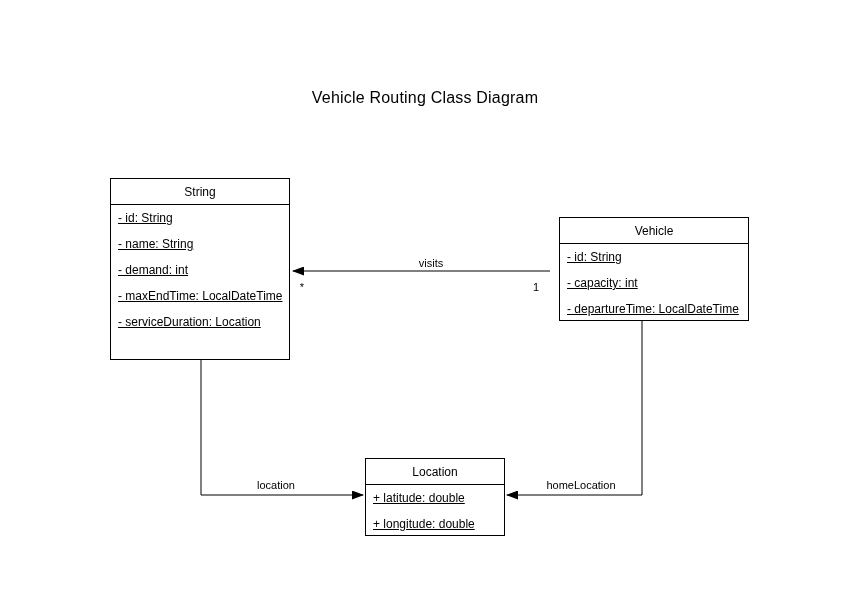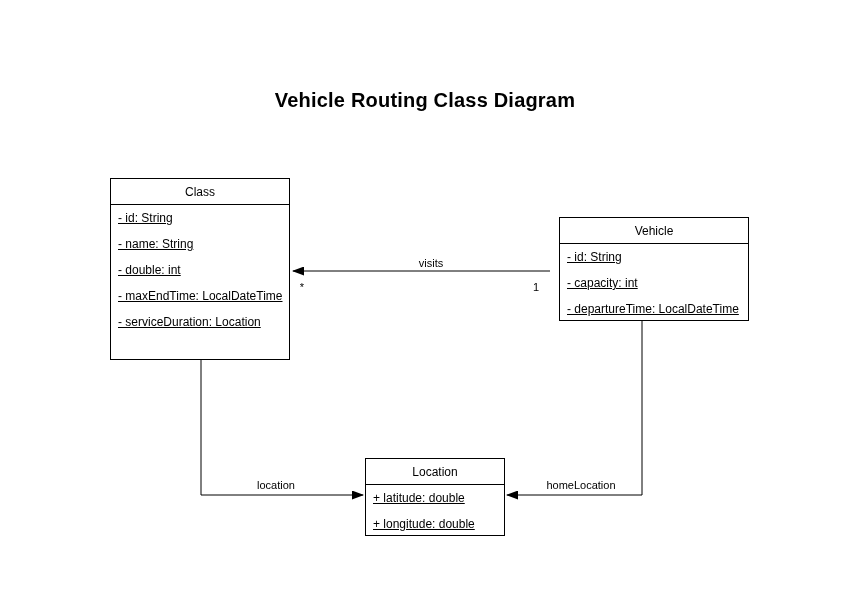--- a/index.html
+++ b/index.html
@@ -14,22 +14,22 @@
     height: 600px;
     background: #ffffff;
     overflow: hidden;
   }
   .diagram-title {
     position: absolute;
     top: 89px;
     left: 0;
     width: 850px;
     text-align: center;
-    font-size: 20px;
-    font-weight: bold;
+    font-size: 16px;
+    font-weight: normal;
     color: #000000;
     letter-spacing: 0.2px;
   }
   .class-box {
     position: absolute;
     background: #ffffff;
     border: 1px solid #000000;
     box-sizing: border-box;
     color: #000000;
   }
@@ -97,24 +97,24 @@
     </g>
     <g>
       <polyline points="201,360 201,495 363,495" marker-end="url(#arrowhead)"></polyline>
     </g>
     <g>
       <polyline points="642,321 642,495 507,495" marker-end="url(#arrowhead)"></polyline>
     </g>
   </svg>
 
   <div class="class-box pos-visit">
-    <div class="class-header">Class</div>
+    <div class="class-header">String</div>
     <div class="attr">- id: String</div>
     <div class="attr">- name: String</div>
-    <div class="attr">- double: int</div>
+    <div class="attr">- demand: int</div>
     <div class="attr">- maxEndTime: LocalDateTime</div>
     <div class="attr">- serviceDuration: Location</div>
   </div>
 
   <div class="class-box pos-vehicle">
     <div class="class-header">Vehicle</div>
     <div class="attr">- id: String</div>
     <div class="attr">- capacity: int</div>
     <div class="attr">- departureTime: LocalDateTime</div>
   </div>

